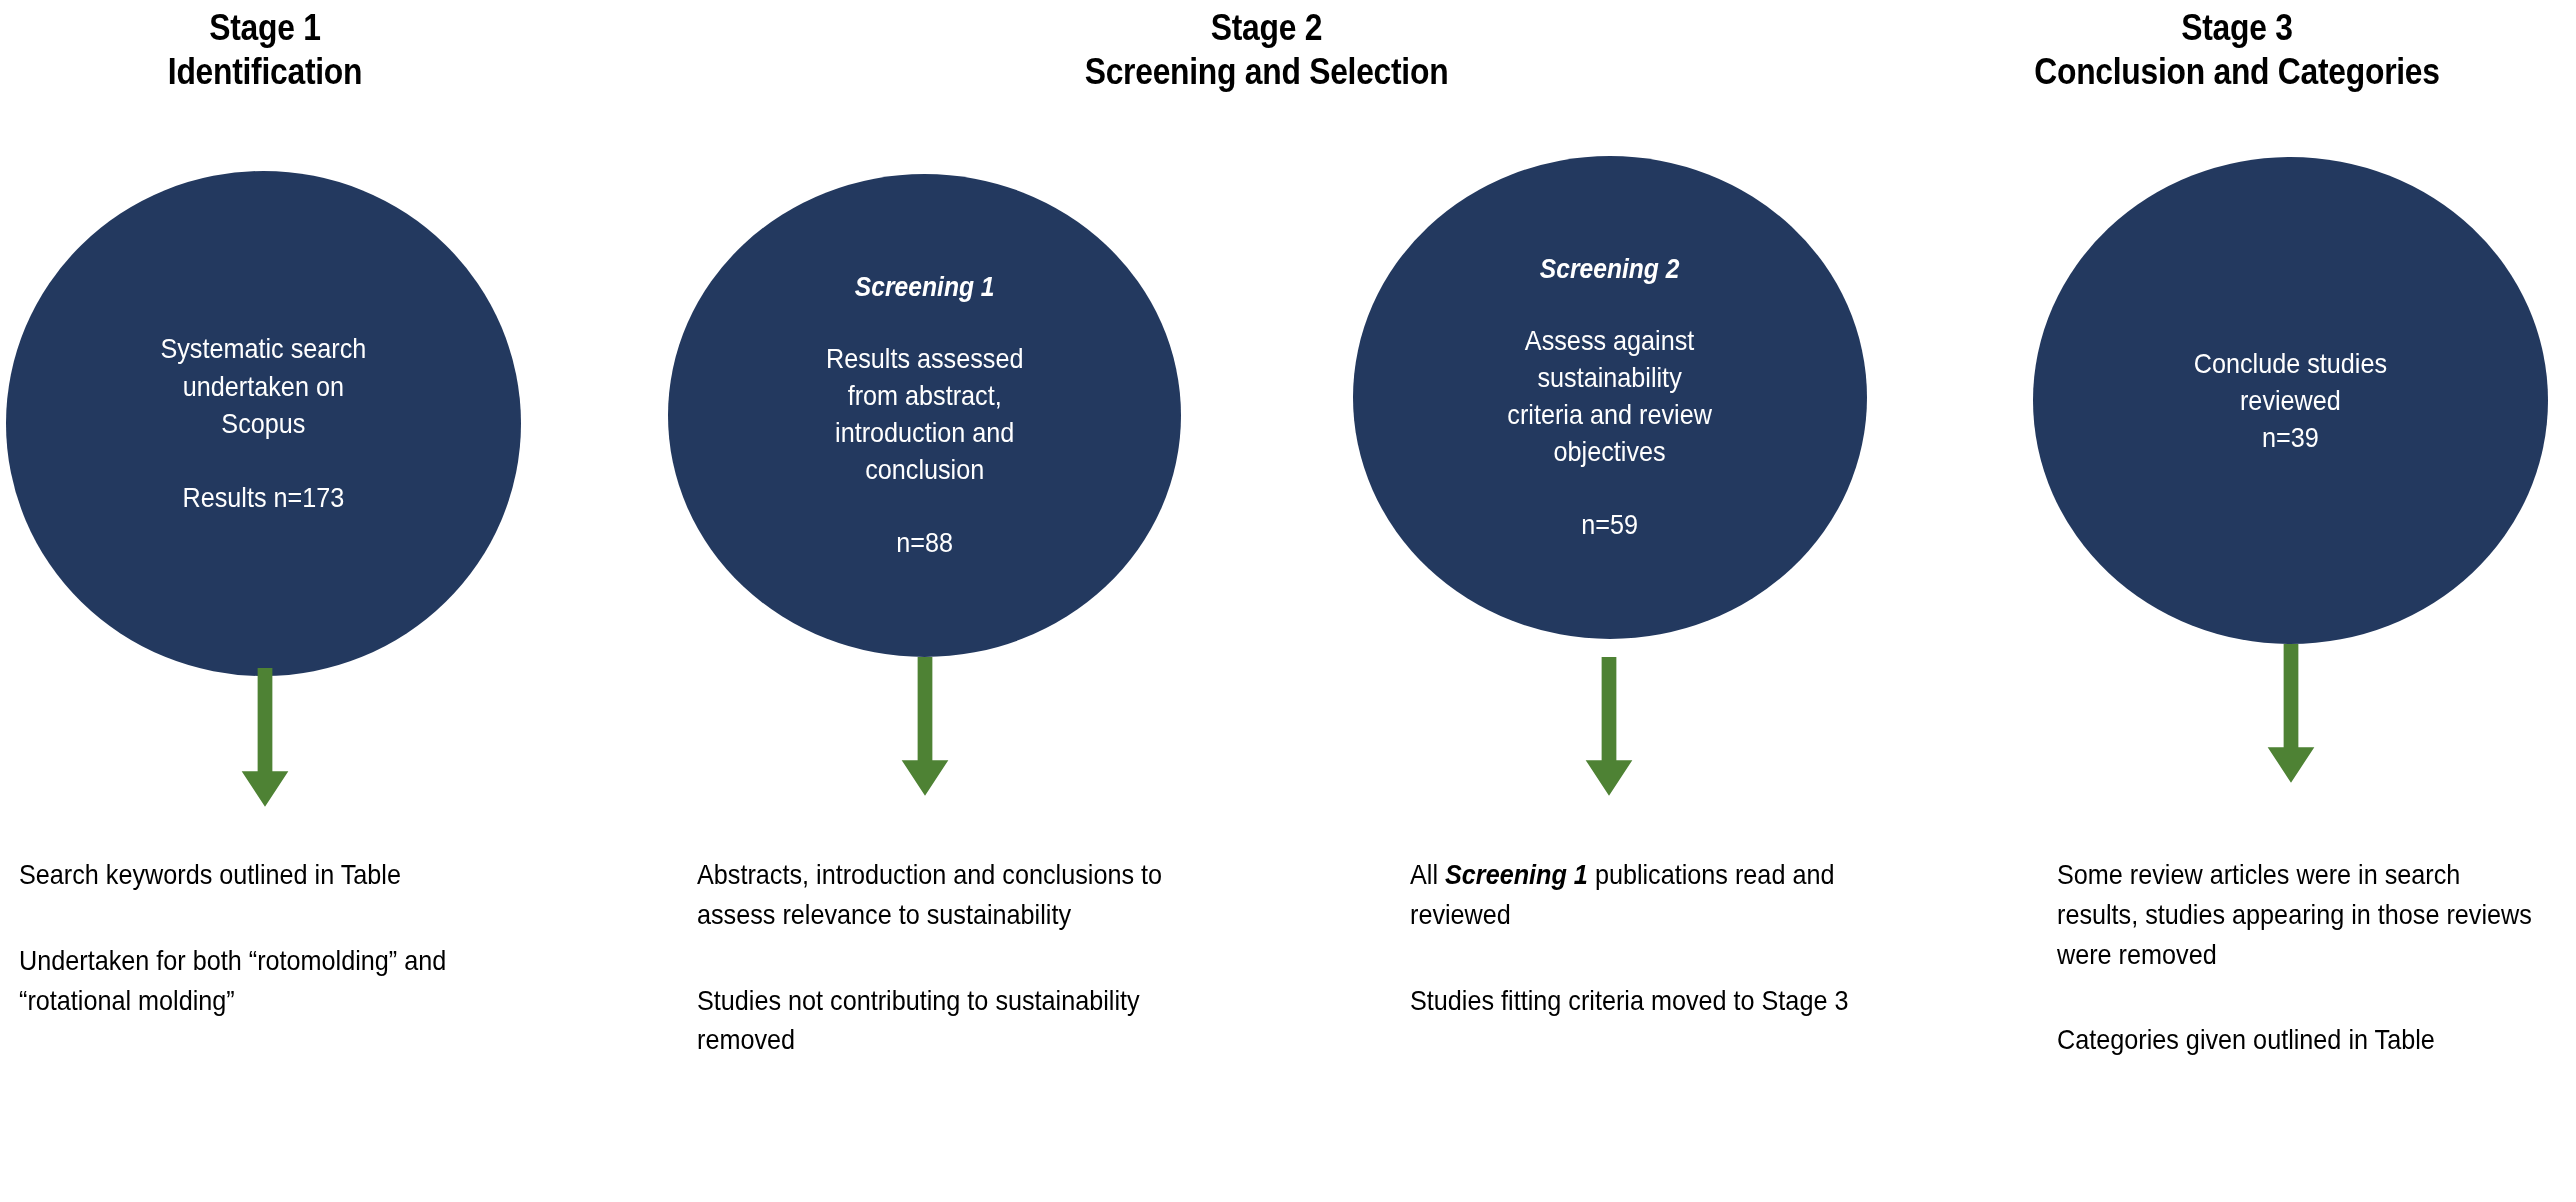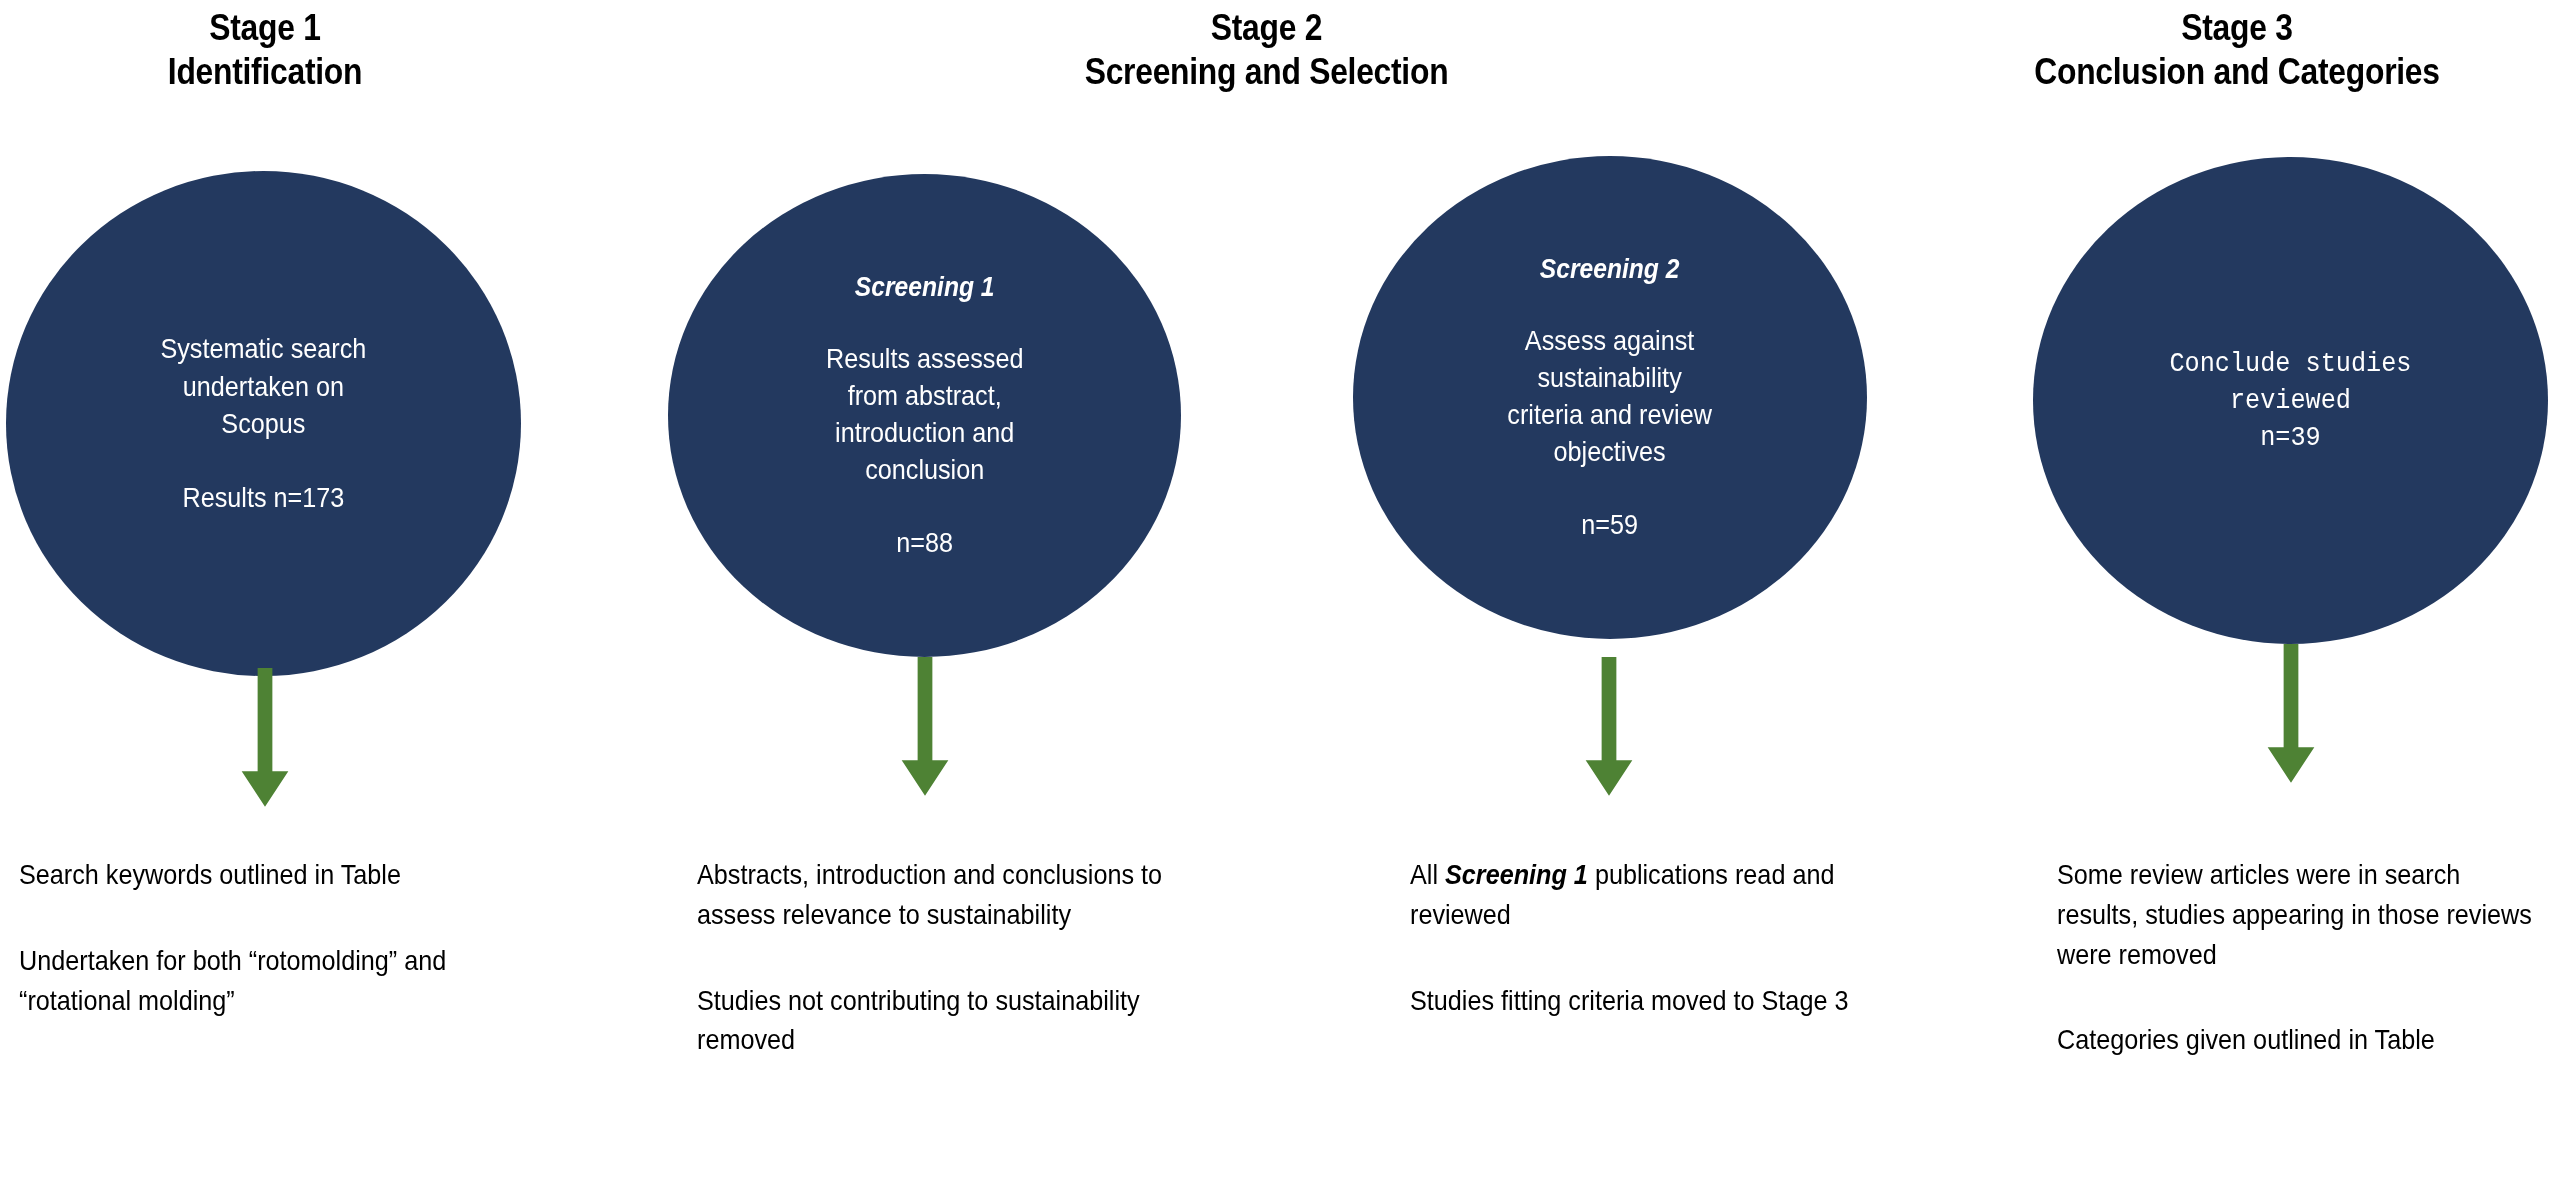--- a/index.html
+++ b/index.html
@@ -41,21 +41,21 @@
   .gap-md{height:36px;}
 
   #circle-1{left:6.2px;  top:171px;width:515px;height:505px;}
   #circle-2{left:668px;top:174px;width:513px;height:483px;}
   #circle-3{left:1353px;top:156px;width:514px;height:483px;}
   #circle-4{left:2033px;top:157px;width:515px;height:487px;}
 
   #circle-1 .c-inner{padding:0 92px;}
   #circle-2 .c-inner{padding:0 86px;}
   #circle-3 .c-inner{padding:0 77px;}
-  #circle-4 .c-inner{padding:0 92px;font-family:Liberation Mono, monospace;}
+  #circle-4 .c-inner{padding:0 92px;}
 
   .arrow{position:absolute;}
   .arrow svg{display:block;}
 
   .notes{
     position:absolute;
     font-size:28px;line-height:1.42;color:#000;
     transform:scaleX(0.9);transform-origin:left top;
   }
   .notes p{margin:0 0 46px 0;}

